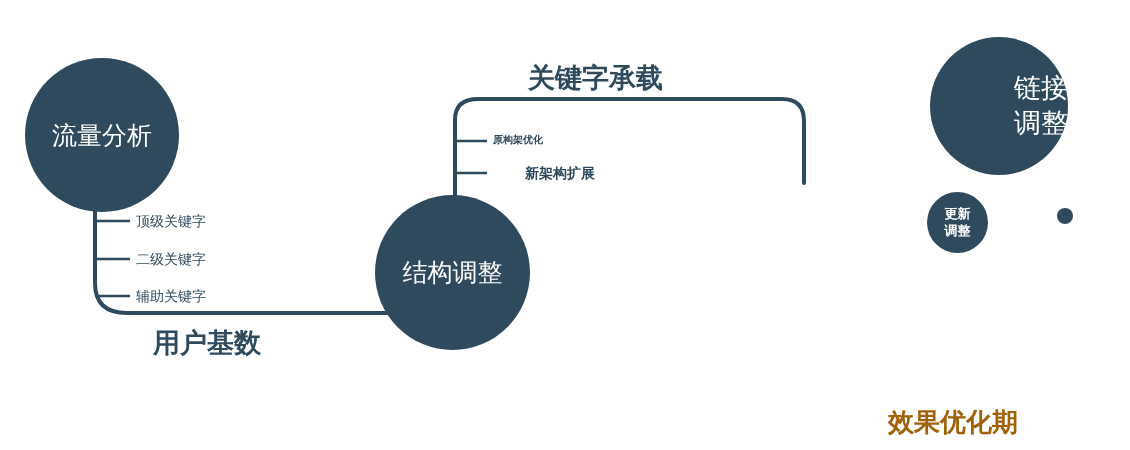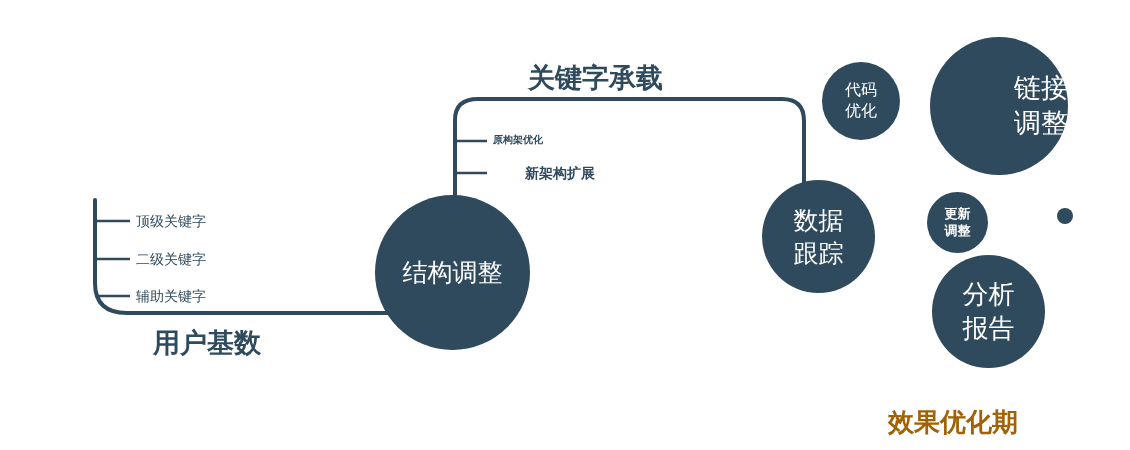--- a/index.html
+++ b/index.html
@@ -63,51 +63,42 @@
     <path d="M 95 221 L 130 221" fill="none" stroke="#2f4a5c" stroke-width="2.5"></path>
     <path d="M 95 259 L 130 259" fill="none" stroke="#2f4a5c" stroke-width="2.5"></path>
     <path d="M 97 296 L 130 296" fill="none" stroke="#2f4a5c" stroke-width="2.5"></path>
 
     <path d="M 455 196 L 455 120 Q 455 99 478 99 L 782 99 Q 804 99 804 121 L 804 183" fill="none" stroke="#2f4a5c" stroke-width="4" stroke-linecap="round"></path>
 
     <path d="M 455 141 L 487 141" fill="none" stroke="#2f4a5c" stroke-width="2.5"></path>
     <path d="M 455 173 L 487 173" fill="none" stroke="#2f4a5c" stroke-width="2.5"></path>
   </svg>
 
+  <div class="node" style="left:25px; top:58px; width:154px; height:154px; font-size:25px;">
+    <span>流量分析</span>
+  </div>
 
   <div class="node" style="left:375px; top:195px; width:155px; height:155px; font-size:25px;">
     <span>结构调整</span>
   </div>
 
-  <div class="node" style="left:762px; top:180px; width:113px; height:113px; font-size:25px;">
-    <span>数据</span>
-    <span>跟踪</span>
-  </div>
 
-  <div class="node" style="left:822px; top:62px; width:78px; height:78px; font-size:16px;">
-    <span>代码</span>
-    <span>优化</span>
-  </div>
 
   <div class="node" style="left:930px; top:37px; width:138px; height:138px; font-size:27px;align-items:flex-end;">
     <span>链接</span>
     <span>调整</span>
   </div>
 
   <div class="node" style="left:927px; top:192px; width:61px; height:61px; font-size:13px; font-weight:bold;">
     <span>更新</span>
     <span>调整</span>
   </div>
 
   <div class="node" style="left:1057px; top:208px; width:16px; height:16px;"></div>
 
-  <div class="node" style="left:932px; top:255px; width:113px; height:113px; font-size:26px;">
-    <span>分析</span>
-    <span>报告</span>
-  </div>
 
   <div class="edge-label" style="left:153px; top:325px; font-size:27px;">用户基数</div>
 
   <div class="edge-label" style="left:528px; top:60px; font-size:27px;">关键字承载</div>
 
   <div class="branch-label" style="left:136px; top:213px; font-size:14px;">顶级关键字</div>
   <div class="branch-label" style="left:136px; top:251px; font-size:14px;">二级关键字</div>
   <div class="branch-label" style="left:136px; top:288px; font-size:14px;">辅助关键字</div>
 
   <div class="branch-label" style="left:493px; top:133px; font-size:10px; font-weight:bold;">原构架优化</div>

